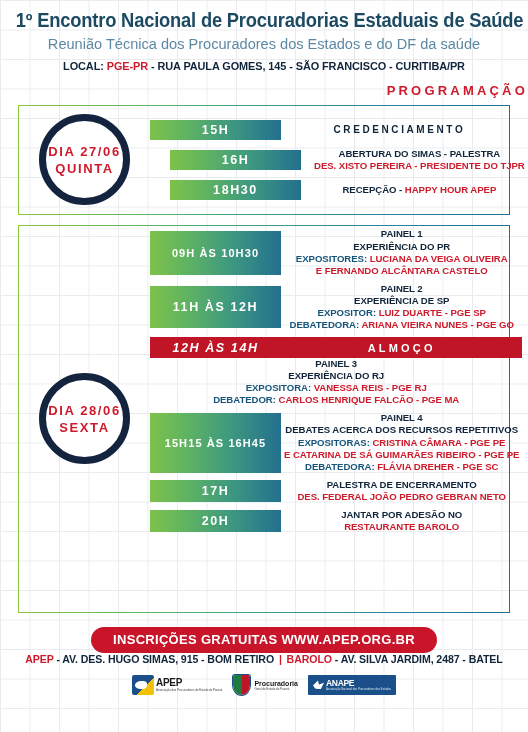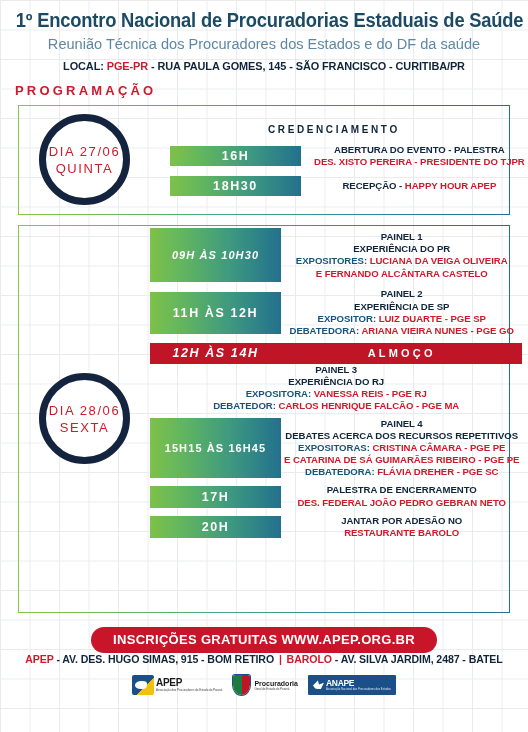--- a/index.html
+++ b/index.html
@@ -55,21 +55,21 @@
     font-weight: bold;
     color: #10243a;
     margin-top: 6px;
     white-space: nowrap;
     letter-spacing: -0.1px;
     transform: scaleX(0.95);
   }
   .title-local .accent { color: #cf1a2b; }
 
   .programacao {
-    text-align: left;
+    text-align: right;
     color: #cf1a2b;
     font-weight: bold;
     font-size: 13px;
     letter-spacing: 3.2px;
     margin-top: 11px;
     margin-bottom: 7px;
     margin-left: 15px;
   }
 
   
@@ -105,21 +105,21 @@
     border-radius: 50%;
     background: #ffffff;
     display: flex;
     flex-direction: column;
     align-items: center;
     justify-content: center;
     box-sizing: border-box;
   }
   .day-circle .dline {
     color: #cf1a2b;
-    font-weight: normal;
+    font-weight: bold;
     font-size: 13px;
     letter-spacing: 1.6px;
     line-height: 1.32;
     white-space: nowrap;
   }
 
   
   .rows-col {
     flex: 1 1 auto;
     display: flex;
@@ -328,28 +328,29 @@
   <div class="day-block block-1">
     <div class="block-inner">
       <div class="day-circle-col">
         <div class="day-circle">
           <div class="dline">DIA 27/06</div>
           <div class="dline">QUINTA</div>
         </div>
       </div>
       <div class="rows-col" id="day1-rows">
           <div class="srow">
+            <div class="time-chip">15H</div>
             <div class="desc">
               <div class="dl spaced"><span>CREDENCIAMENTO</span></div>
             </div>
           </div>
           <div class="srow">
             <div class="time-chip">16H</div>
             <div class="desc">
-              <div class="dl"><span>ABERTURA DO EVENTO - PALESTRA</span></div>
+              <div class="dl"><span>ABERTURA DO SIMAS - PALESTRA</span></div>
               <div class="dl"><span class="red">DES. XISTO PEREIRA - PRESIDENTE DO TJPR</span></div>
             </div>
           </div>
           <div class="srow">
             <div class="time-chip">18H30</div>
             <div class="desc">
               <div class="dl"><span>RECEPÇÃO - </span><span class="red">HAPPY HOUR APEP</span></div>
             </div>
           </div>
         </div>
@@ -359,21 +360,21 @@
   <div class="day-block block-2">
     <div class="block-inner">
       <div class="day-circle-col">
         <div class="day-circle">
           <div class="dline">DIA 28/06</div>
           <div class="dline">SEXTA</div>
         </div>
       </div>
       <div class="rows-col" id="day2-rows">
           <div class="srow">
-            <div class="time-chip small-text r-h1" style="height: 54px; font-style: italic;">09H ÀS 10H30</div>
+            <div class="time-chip small-text r-h1" style="height: 44px;">09H ÀS 10H30</div>
             <div class="desc">
               <div class="dl"><span>PAINEL 1</span></div>
               <div class="dl"><span>EXPERIÊNCIA DO PR</span></div>
               <div class="dl"><span class="navy">EXPOSITORES: </span><span class="red">LUCIANA DA VEIGA OLIVEIRA</span></div>
               <div class="dl"><span class="red">E FERNANDO ALCÂNTARA CASTELO</span></div>
             </div>
           </div>
           <div class="srow">
             <div class="time-chip r-h2" style="height: 42px;">11H ÀS 12H</div>
             <div class="desc">

